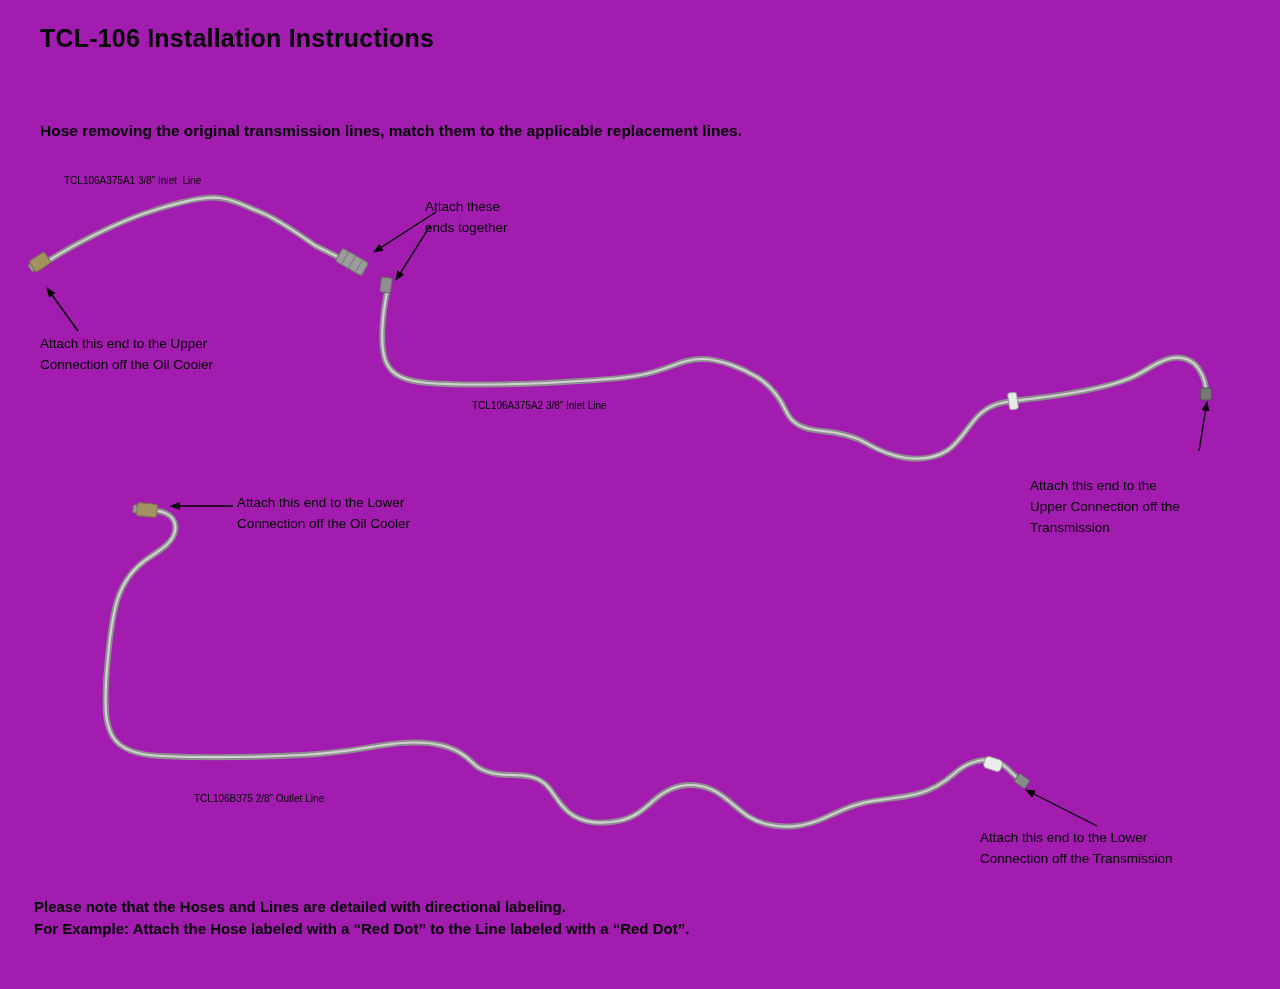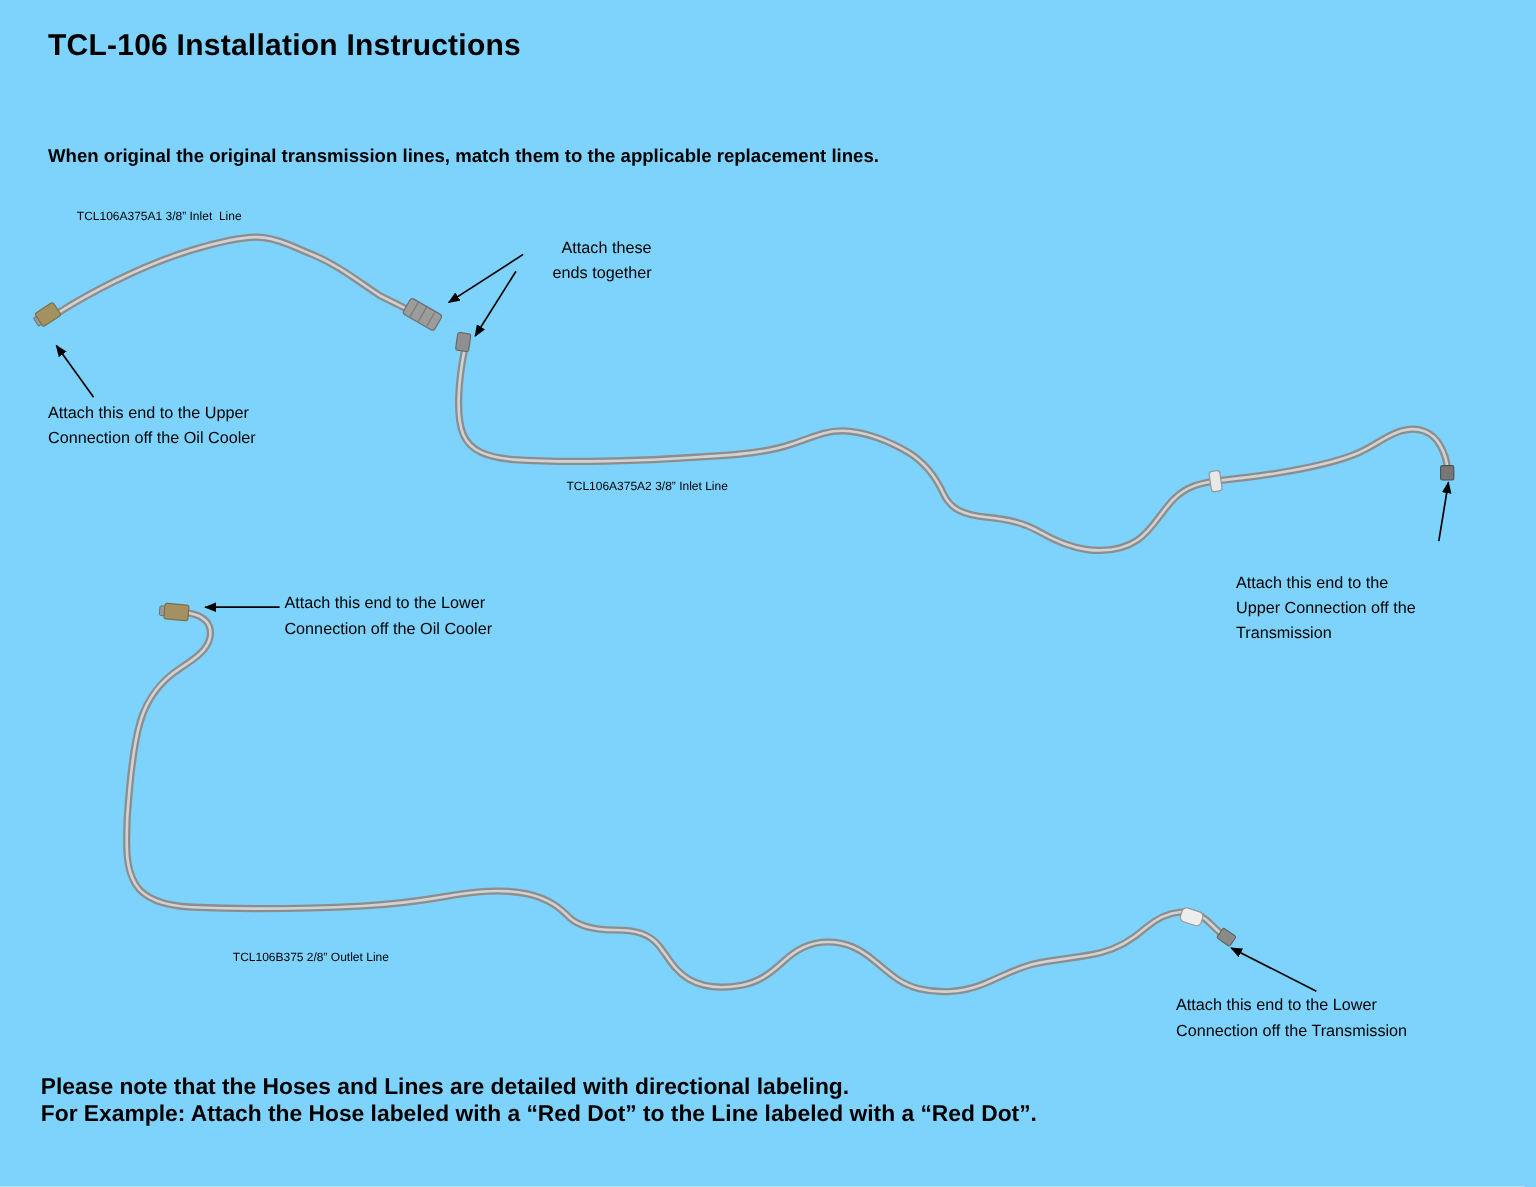--- a/index.html
+++ b/index.html
@@ -1,44 +1,44 @@
 <!DOCTYPE html>
 <html><head>
 <meta charset="utf-8">
 <style>
   * { margin: 0; padding: 0; box-sizing: border-box; }
   html, body { background: #ffffff; }
   .page {
     position: relative;
     width: 1280px;
     height: 989px;
-    background: #7dd3fc;
+    background: #a21caf;
     font-family: "Liberation Sans", sans-serif;
     color: #000000;
     overflow: hidden;
   }
   .page-title { position: absolute; left: 40px; top: 24px; font-size: 25px; font-weight: 700; letter-spacing: 0.2px; }
   .location-subtitle { position: absolute; left: 40px; top: 67px; font-size: 15px; font-weight: 700; }
   .instruction-text { position: absolute; left: 40px; top: 122px; font-size: 15.5px; font-weight: 700; }
   .diagram-svg { position: absolute; left: 0; top: 0; }
   .line-label { position: absolute; font-size: 10px; white-space: pre; color: #000; }
   .callout { position: absolute; font-size: 13.5px; line-height: 21px; white-space: pre-line; color: #000; }
-  .callout.center { text-align: right; }
-  .notes { position: absolute; left: 34px; top: 896px; font-size: 19px; font-weight: 700; line-height: 22px; }
+  .callout.center { text-align: left; }
+  .notes { position: absolute; left: 34px; top: 896px; font-size: 15px; font-weight: 700; line-height: 22px; }
   .tube-outer { fill: none; stroke: #8d8d8d; stroke-width: 6; stroke-linecap: round; stroke-linejoin: round; }
   .tube-inner { fill: none; stroke: #d2d2d2; stroke-width: 2.2; stroke-linecap: round; stroke-linejoin: round; }
   .arrow { stroke: #000000; stroke-width: 1.4; fill: none; marker-end: url(#arrowhead); }
 </style>
 </head>
 <body>
 
 <div class="page">
 
   <h1 class="page-title">TCL-106 Installation Instructions</h1>
-  <div class="instruction-text">When original the original transmission lines, match them to the applicable replacement lines.</div>
+  <div class="instruction-text">Hose removing the original transmission lines, match them to the applicable replacement lines.</div>
 
   <svg class="diagram-svg" width="1280" height="989" viewBox="0 0 1280 989">
     <defs>
       <marker id="arrowhead" markerWidth="11" markerHeight="9" refX="9" refY="4.5" orient="auto" markerUnits="userSpaceOnUse">
         <path d="M0,0.5 L10,4.5 L0,8.5 z" fill="#000000"></path>
       </marker>
     </defs>
 
     <g>
       <path class="tube-outer" d="M 48 261 C 70 247 115 222 158 209 C 184 201 206 196 220 198 C 236 200 247 207 260 212 C 280 220 298 234 316 246 L 340 258"></path>

